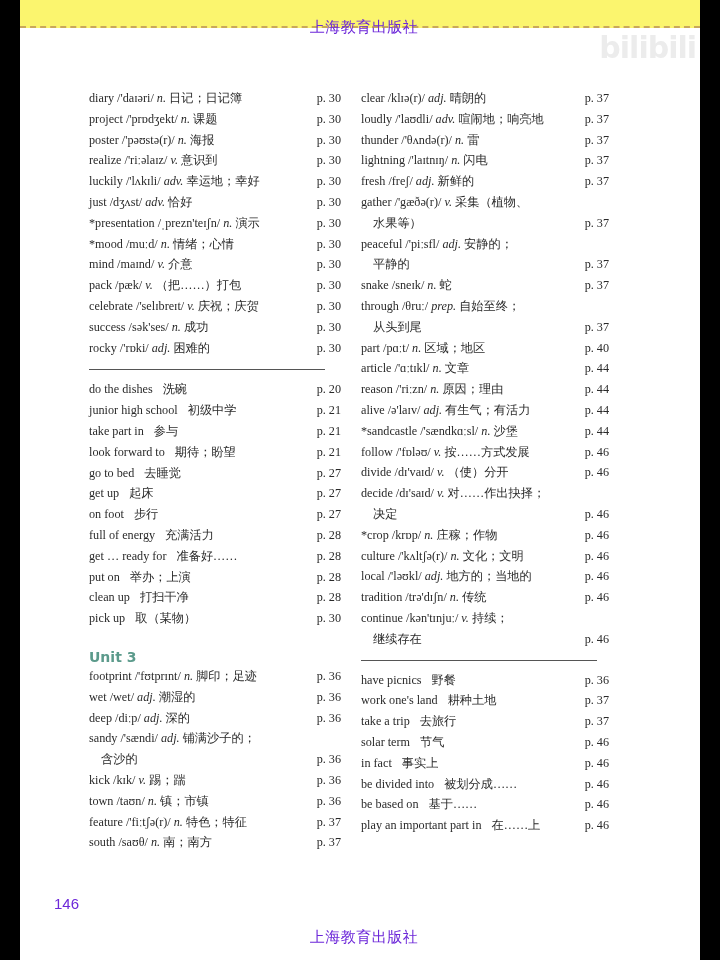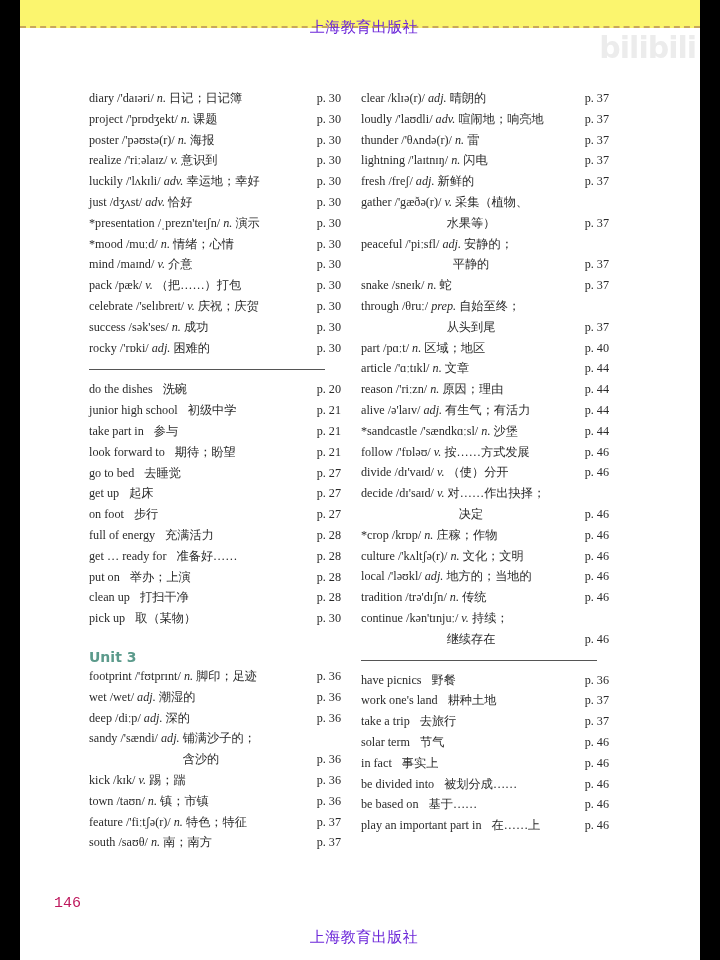--- a/index.html
+++ b/index.html
@@ -12,29 +12,29 @@
                font-family:"DejaVu Sans", sans-serif; font-size:15px; color:#6d28d9; letter-spacing:0.5px; }
   .publisher.top { top:18px; }
   .publisher.bottom { top:928px; }
   .watermark { position:absolute; right:4px; top:30px; font-family:"DejaVu Sans", sans-serif;
                font-size:30px; font-weight:bold; color:#ececec; letter-spacing:-1px; }
   .col { position:absolute; top:88px; width:252px; }
   .col.left { left:69px; }
   .col.right { left:341px; width:248px; }
   .entry { position:relative; font-size:12.2px; line-height:20.8px; padding-right:40px; white-space:nowrap; }
   .entry .page-ref { position:absolute; right:0; bottom:0; }
-  .entry .cont { display:block; padding-left:12px;text-align:center; }
+  .entry .cont { display:block; padding-left:12px; }
   .pos { font-style:italic; }
   .gap { display:inline-block; width:10px; }
   .rule { height:0; border-top:1px solid #555; margin:11px 0 9px 0; width:236px; }
   .col.right .rule { margin:10px 0 9px 0; width:236px; }
   .unit-head { font-family:"DejaVu Sans", sans-serif; color:#5b9a8b; font-size:14px; font-weight:bold;
                margin-top:19px; line-height:18px; }
-  .page-num { position:absolute; left:34px; top:895px; font-family:Liberation Mono, monospace;
-              font-size:15px; color:#be185d; }
+  .page-num { position:absolute; left:34px; top:895px; font-family:Liberation Sans, sans-serif;
+              font-size:15px; color:#6d28d9; }
 </style>
 </head>
 <body>
 
 <div class="page">
   <div class="top-band"></div>
   <div class="dash-line"></div>
   <div class="publisher top">上海教育出版社</div>
   <div class="watermark">bilibili</div>
 

